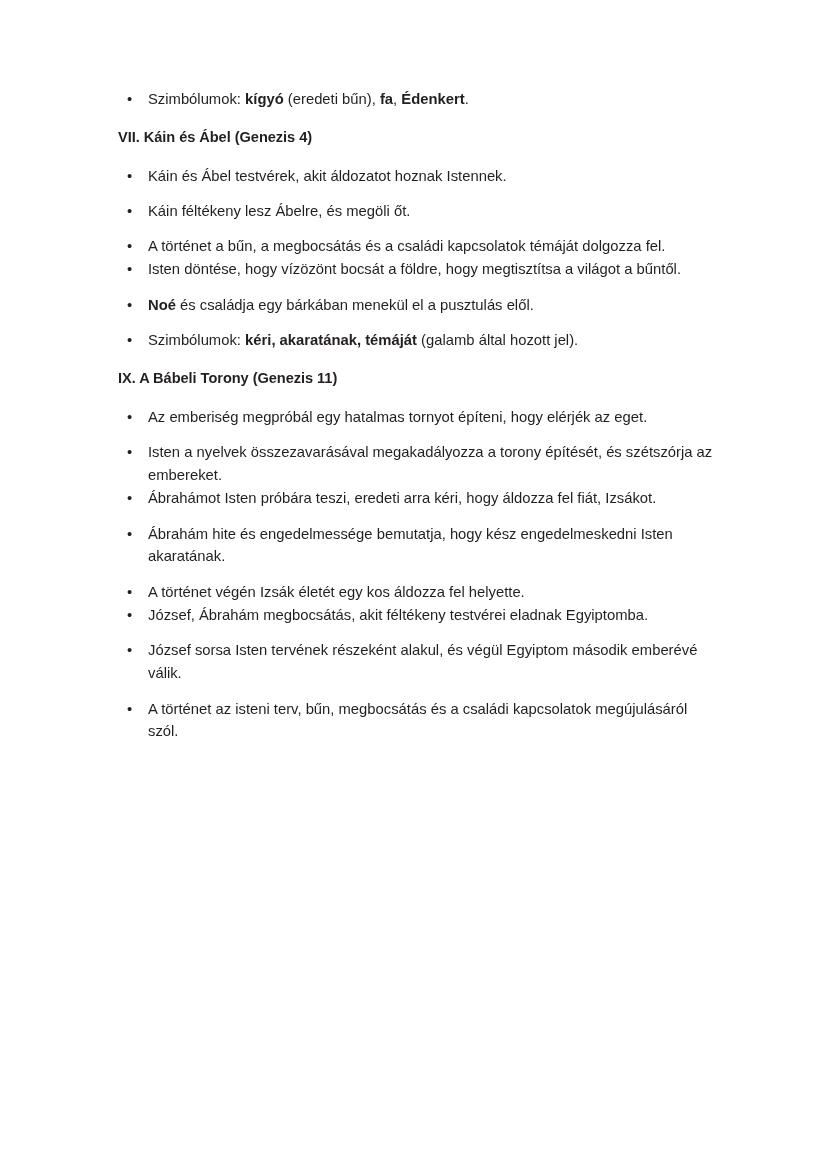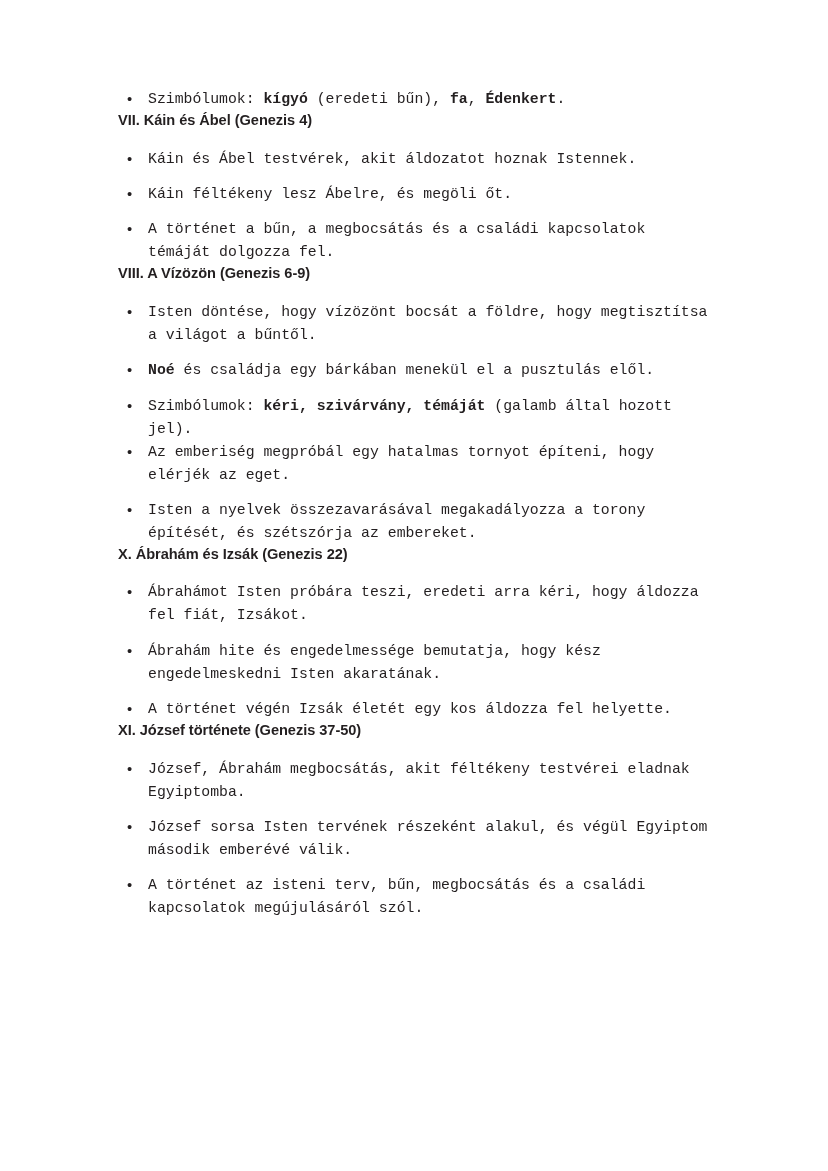--- a/index.html
+++ b/index.html
@@ -61,32 +61,32 @@
     position: absolute;
     left: 9px;
     top: 0;
     font-size: 14.8px;
     line-height: 1.55;
     color: #231f20;
   }
 
   .bullet-text {
     display: block;
-    font-family: Liberation Mono, monospace;
   }
 
   .bullet-text b {
     font-weight: bold;
   }
 
   
   .block + .block {
     margin-top: 0;
   }
   .block.heading-block {
+    margin-top: 17px;
     margin-bottom: 17px;
   }
   .block.heading-block:first-child {
     margin-top: 0;
   }
   .bullet-item + .bullet-item {
     margin-top: 12.5px;
   }
 </style>
 </head>
@@ -108,61 +108,59 @@
         </li>
         <li class="bullet-item">
           <span class="bullet-marker">•</span>
           <span class="bullet-text"><span>Káin féltékeny lesz Ábelre, és megöli őt.</span></span>
         </li>
         <li class="bullet-item">
           <span class="bullet-marker">•</span>
           <span class="bullet-text"><span>A történet a bűn, a megbocsátás és a családi kapcsolatok témáját dolgozza fel.</span></span>
         </li>
       </ul>
-      <div class="block heading-block heading">VIII. A Vízözön (Genezis 6-9)</div>
       <ul class="block bullet-list">
         <li class="bullet-item">
           <span class="bullet-marker">•</span>
           <span class="bullet-text"><span>Isten döntése, hogy vízözönt bocsát a földre, hogy megtisztítsa a világot a bűntől.</span></span>
         </li>
         <li class="bullet-item">
           <span class="bullet-marker">•</span>
           <span class="bullet-text"><b>Noé</b><span> és családja egy bárkában menekül el a pusztulás elől.</span></span>
         </li>
         <li class="bullet-item">
           <span class="bullet-marker">•</span>
-          <span class="bullet-text"><span>Szimbólumok: </span><b>kéri</b><b>, </b><b>szivárvány</b><b>, </b><b>témáját</b><span> (galamb által hozott jel).</span></span>
+          <span class="bullet-text"><span>Szimbólumok: </span><b>kéri</b><b>, </b><b>akaratának</b><b>, </b><b>témáját</b><span> (galamb által hozott jel).</span></span>
         </li>
       </ul>
+      <div class="block heading-block heading">IX. A Bábeli Torony (Genezis 11)</div>
       <ul class="block bullet-list">
         <li class="bullet-item">
           <span class="bullet-marker">•</span>
           <span class="bullet-text"><span>Az emberiség megpróbál egy hatalmas tornyot építeni, hogy elérjék az eget.</span></span>
         </li>
         <li class="bullet-item">
           <span class="bullet-marker">•</span>
           <span class="bullet-text"><span>Isten a nyelvek összezavarásával megakadályozza a torony építését, és szétszórja az embereket.</span></span>
         </li>
       </ul>
-      <div class="block heading-block heading">X. Ábrahám és Izsák (Genezis 22)</div>
       <ul class="block bullet-list">
         <li class="bullet-item">
           <span class="bullet-marker">•</span>
           <span class="bullet-text"><span>Ábrahámot Isten próbára teszi, eredeti arra kéri, hogy áldozza fel fiát, Izsákot.</span></span>
         </li>
         <li class="bullet-item">
           <span class="bullet-marker">•</span>
           <span class="bullet-text"><span>Ábrahám hite és engedelmessége bemutatja, hogy kész engedelmeskedni Isten akaratának.</span></span>
         </li>
         <li class="bullet-item">
           <span class="bullet-marker">•</span>
           <span class="bullet-text"><span>A történet végén Izsák életét egy kos áldozza fel helyette.</span></span>
         </li>
       </ul>
-      <div class="block heading-block heading">XI. József története (Genezis 37-50)</div>
       <ul class="block bullet-list">
         <li class="bullet-item">
           <span class="bullet-marker">•</span>
           <span class="bullet-text"><span>József, Ábrahám megbocsátás, akit féltékeny testvérei eladnak Egyiptomba.</span></span>
         </li>
         <li class="bullet-item">
           <span class="bullet-marker">•</span>
           <span class="bullet-text"><span>József sorsa Isten tervének részeként alakul, és végül Egyiptom második emberévé válik.</span></span>
         </li>
         <li class="bullet-item">

